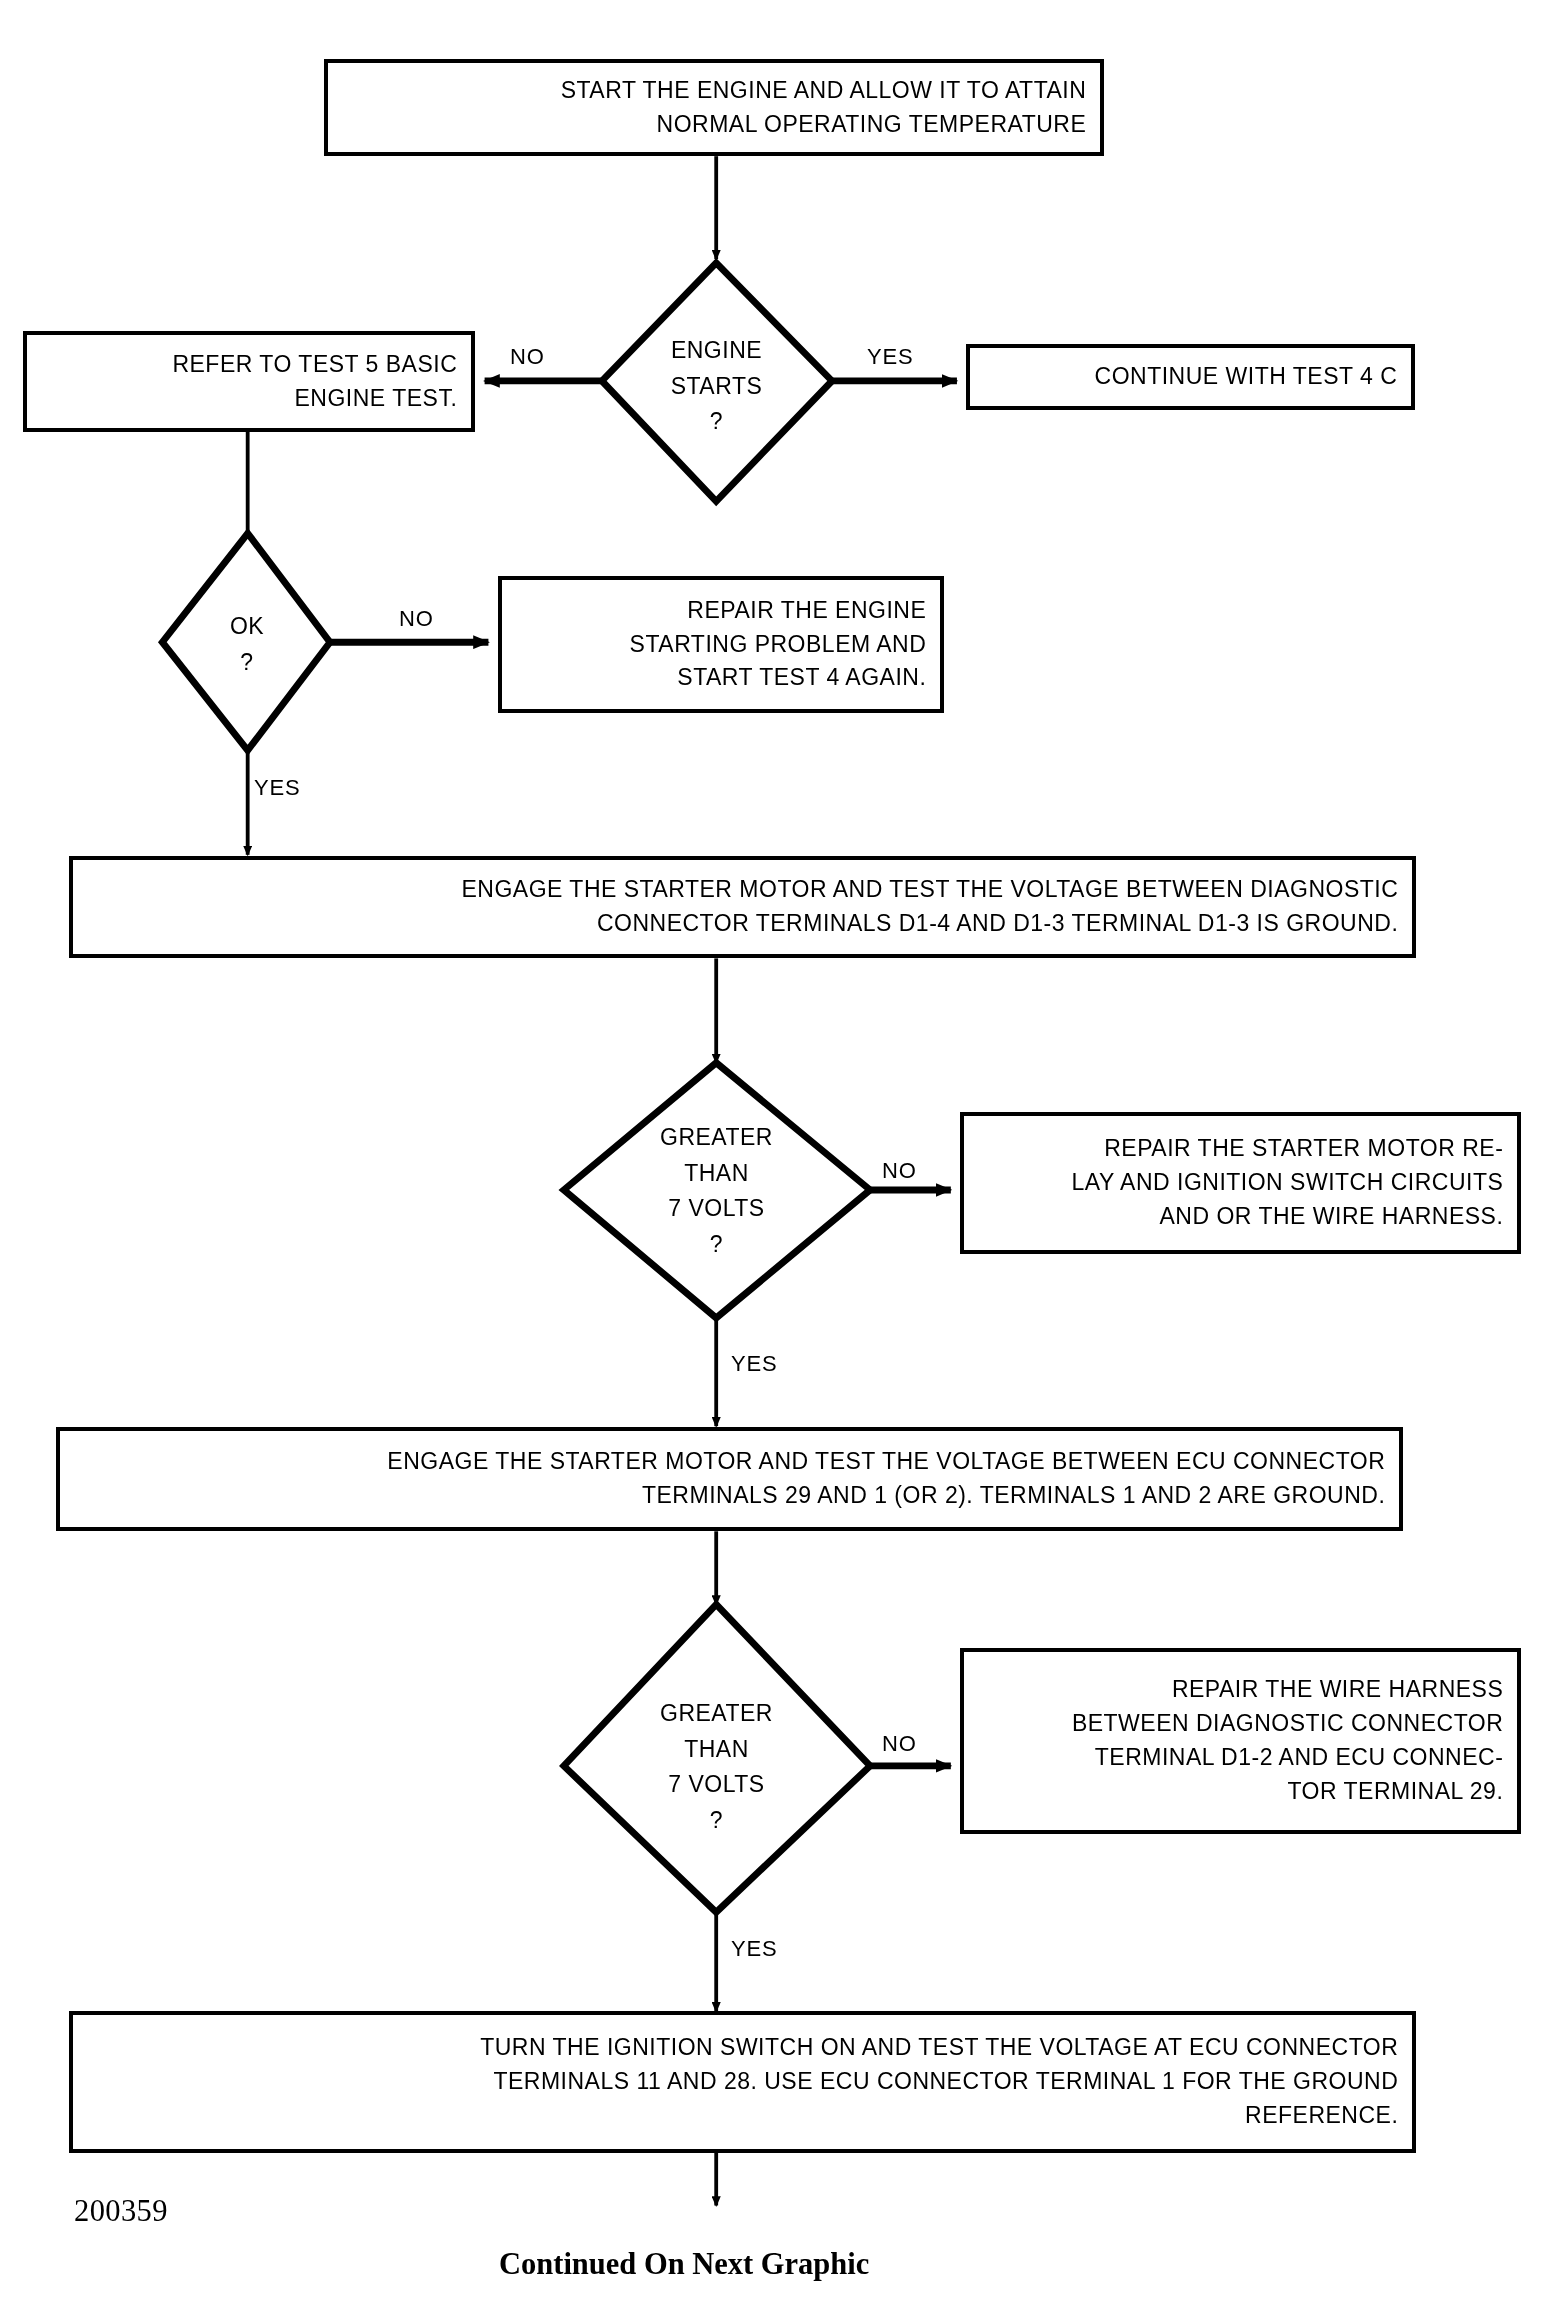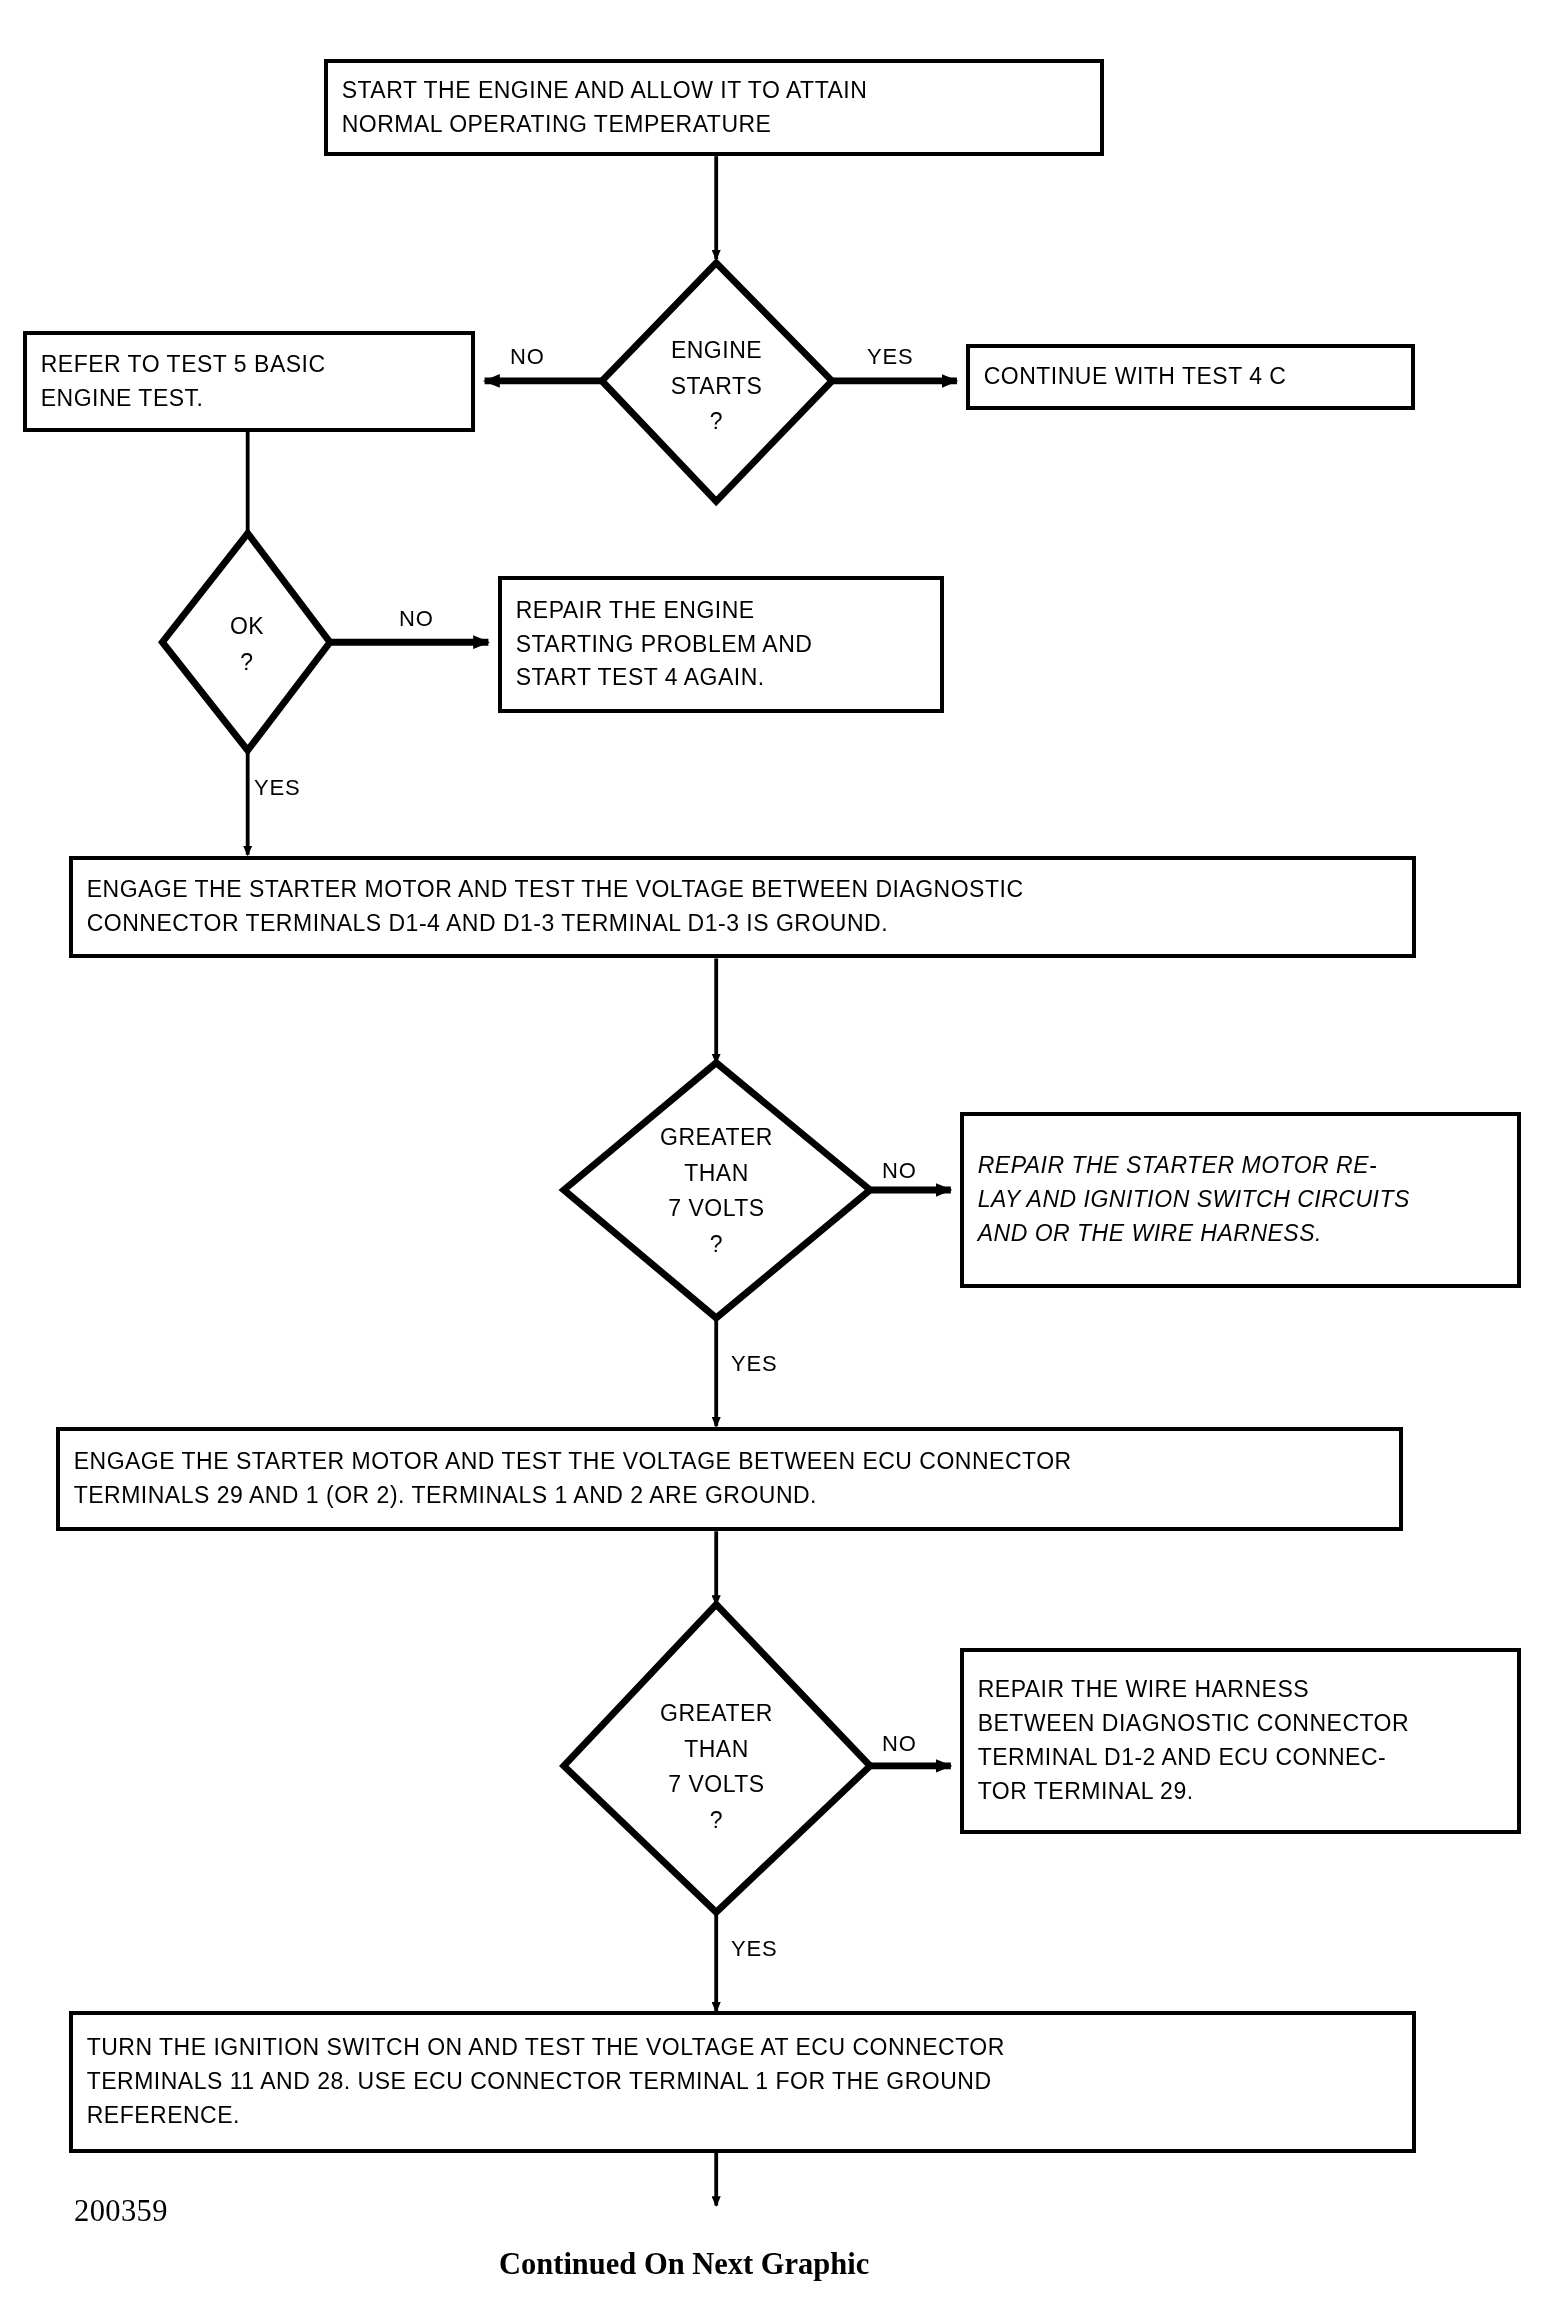--- a/index.html
+++ b/index.html
@@ -5,21 +5,21 @@
   html,body{margin:0;padding:0;background:#ffffff;}
   body{width:1568px;height:2319px;position:relative;overflow:hidden;
        font-family:"Liberation Sans", sans-serif;color:#000;}
   #stage{position:absolute;left:0;top:0;width:1568px;height:2319px;}
   svg.layer{position:absolute;left:0;top:0;width:1568px;height:2319px;}
 
   .node-box{position:absolute;box-sizing:border-box;background:#fff;
             border:4.6px solid #000;display:flex;align-items:center;}
   .node-box .txt{display:block;width:100%;padding:0 13.7px;
             font-size:23px;line-height:1.47;letter-spacing:0.5px;
-            font-weight:500;white-space:pre-line;}
+            font-weight:500;white-space:pre-line;text-align:right;}
 
   .diamond-label{position:absolute;text-align:center;font-size:23px;
             line-height:1.55;letter-spacing:0.5px;font-weight:500;
             white-space:pre-line;pointer-events:none;}
 
   .edge-label{position:absolute;font-size:22px;letter-spacing:0.8px;
             font-weight:500;}
 
   .footer-code{position:absolute;font-family:"Liberation Serif", serif;
             font-size:30.5px;letter-spacing:0.4px;}
@@ -91,21 +91,21 @@
     <span class="txt">REPAIR THE ENGINE
 STARTING PROBLEM AND
 START TEST 4 AGAIN.</span>
   </div>
 
   <div class="node-box" style="left:69px;top:856px;width:1347px;height:102px;">
     <span class="txt">ENGAGE THE STARTER MOTOR AND TEST THE VOLTAGE BETWEEN DIAGNOSTIC
 CONNECTOR TERMINALS D1-4 AND D1-3  TERMINAL D1-3 IS GROUND.</span>
   </div>
 
-  <div class="node-box" style="left:960px;top:1112px;width:561px;height:176px;font-style:italic;">
+  <div class="node-box" style="left:960px;top:1112px;width:561px;height:142px;">
     <span class="txt">REPAIR THE STARTER MOTOR RE-
 LAY AND IGNITION SWITCH CIRCUITS
 AND OR THE WIRE HARNESS.</span>
   </div>
 
   <div class="node-box" style="left:56px;top:1427px;width:1347px;height:104px;">
     <span class="txt">ENGAGE THE STARTER MOTOR AND TEST THE VOLTAGE BETWEEN ECU CONNECTOR
 TERMINALS 29 AND 1 (OR 2). TERMINALS 1 AND 2 ARE GROUND.</span>
   </div>
 

